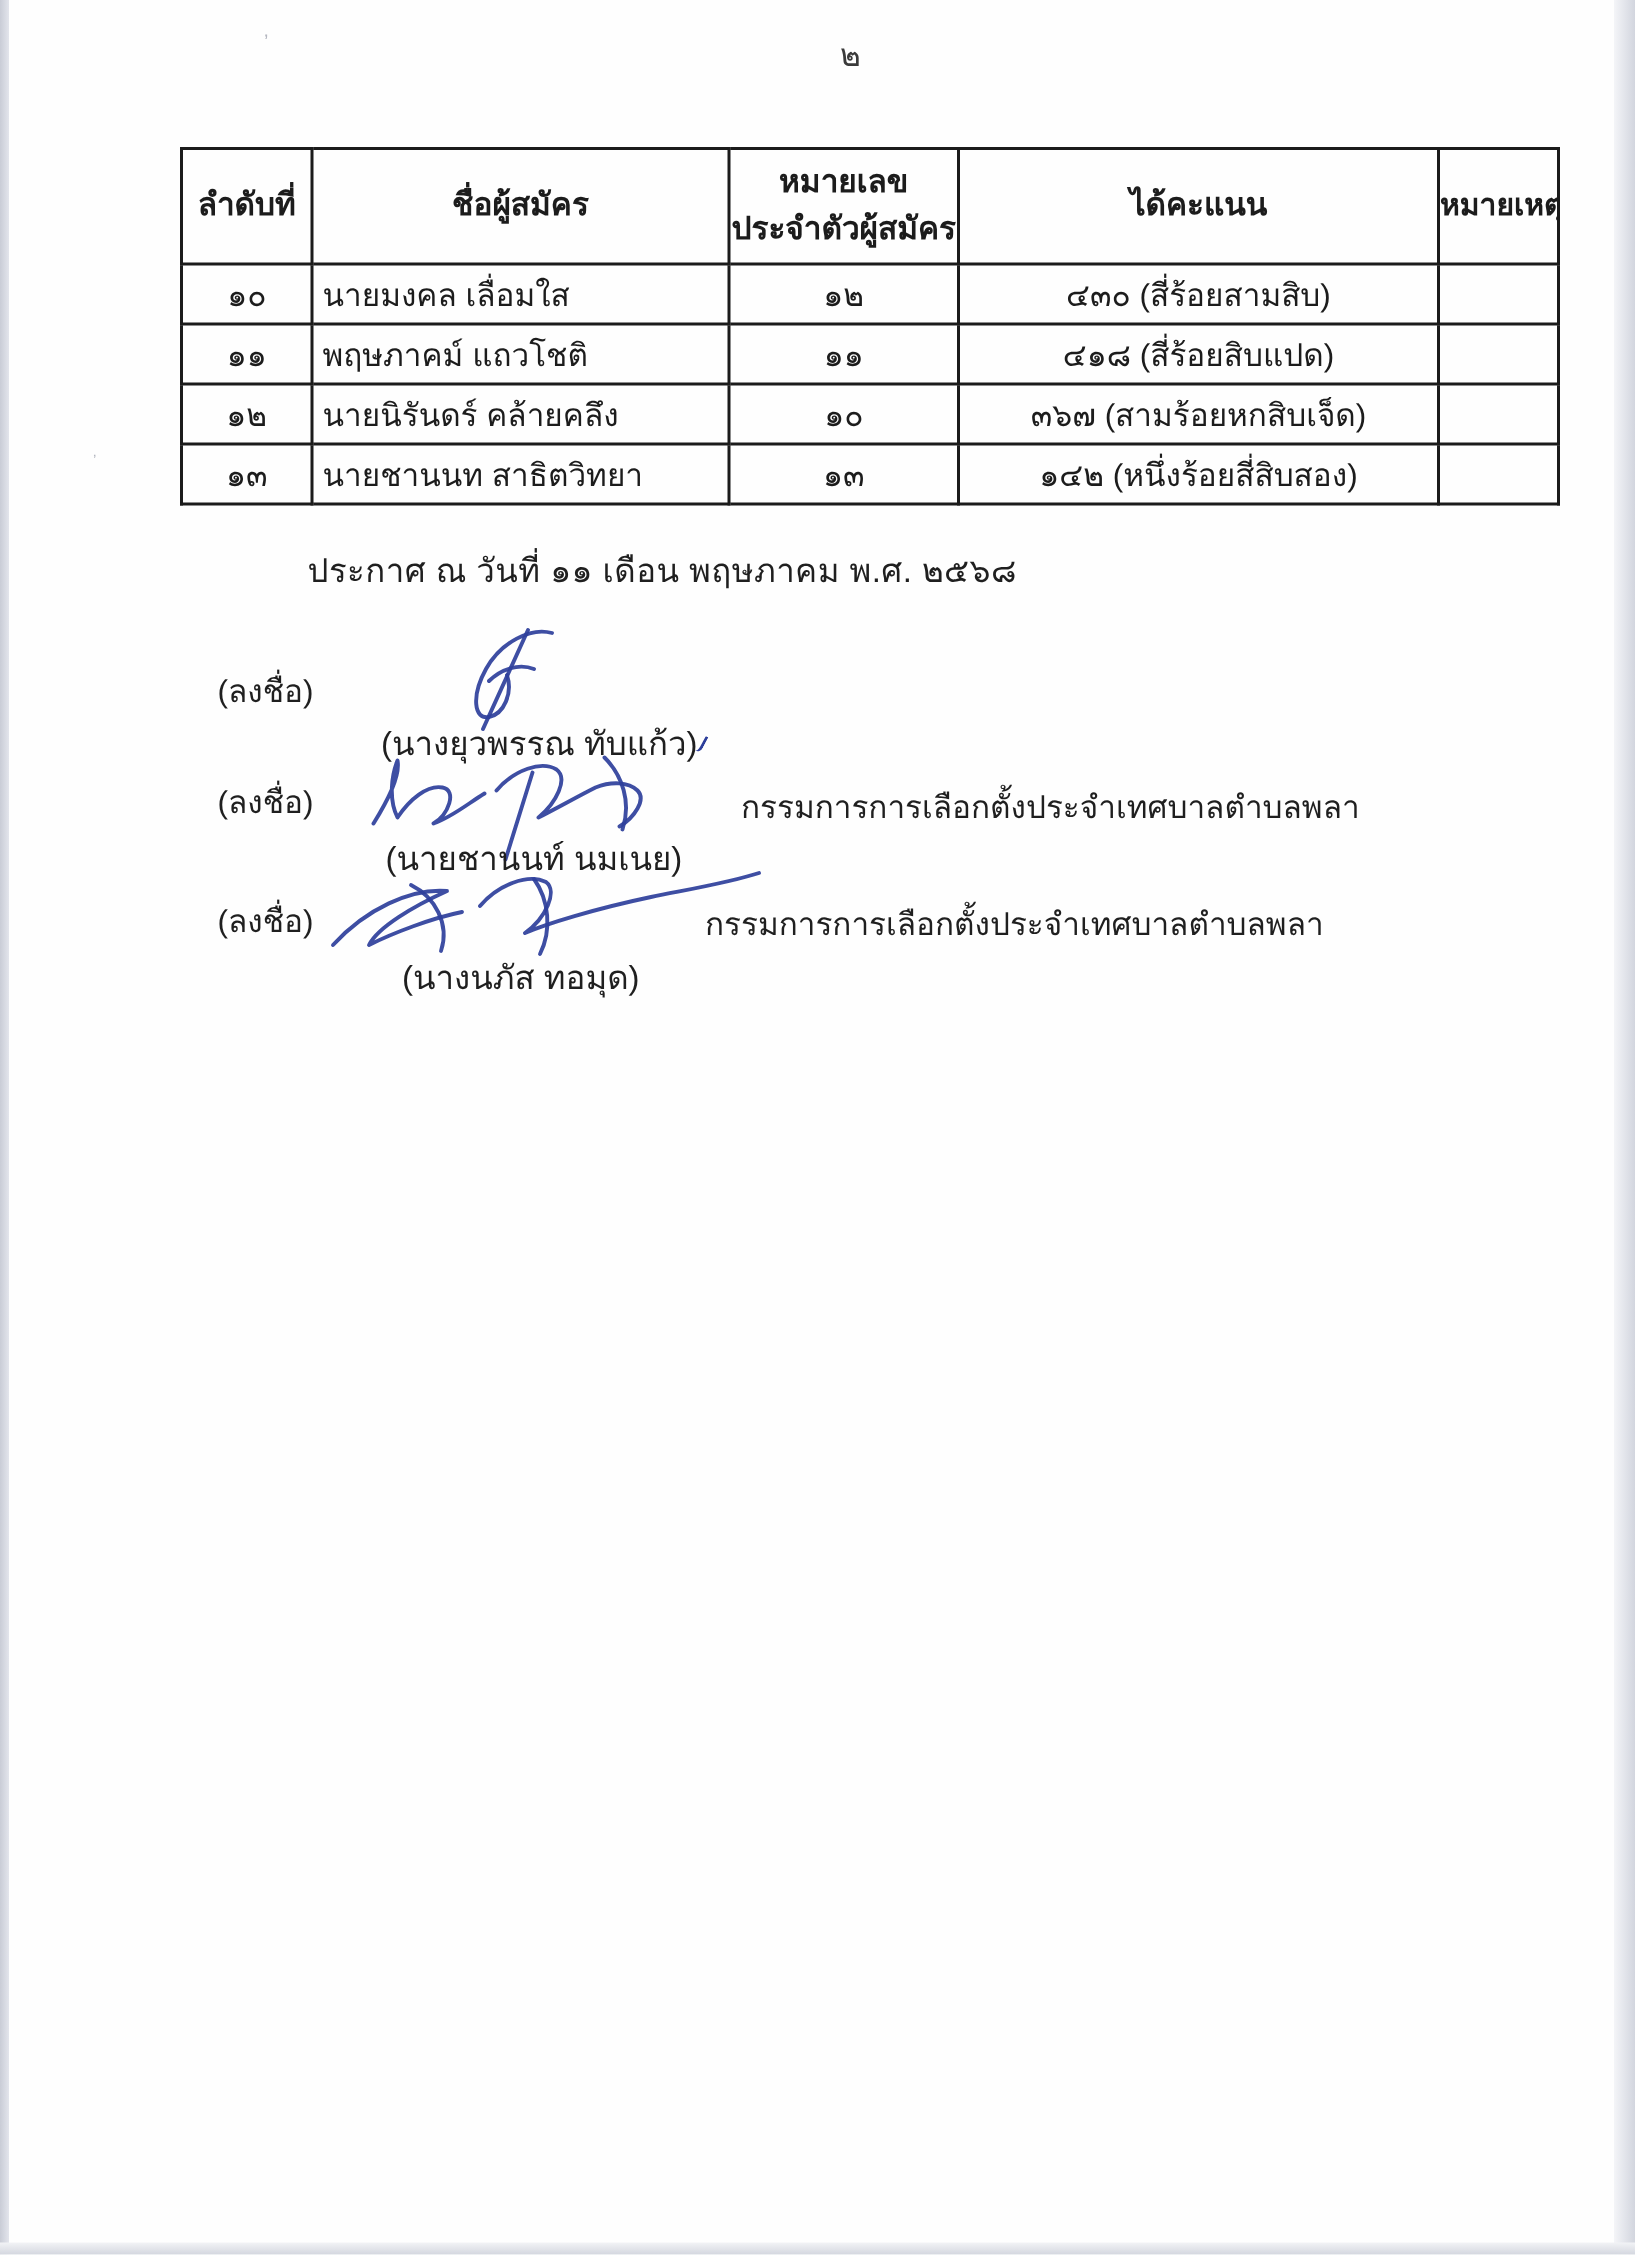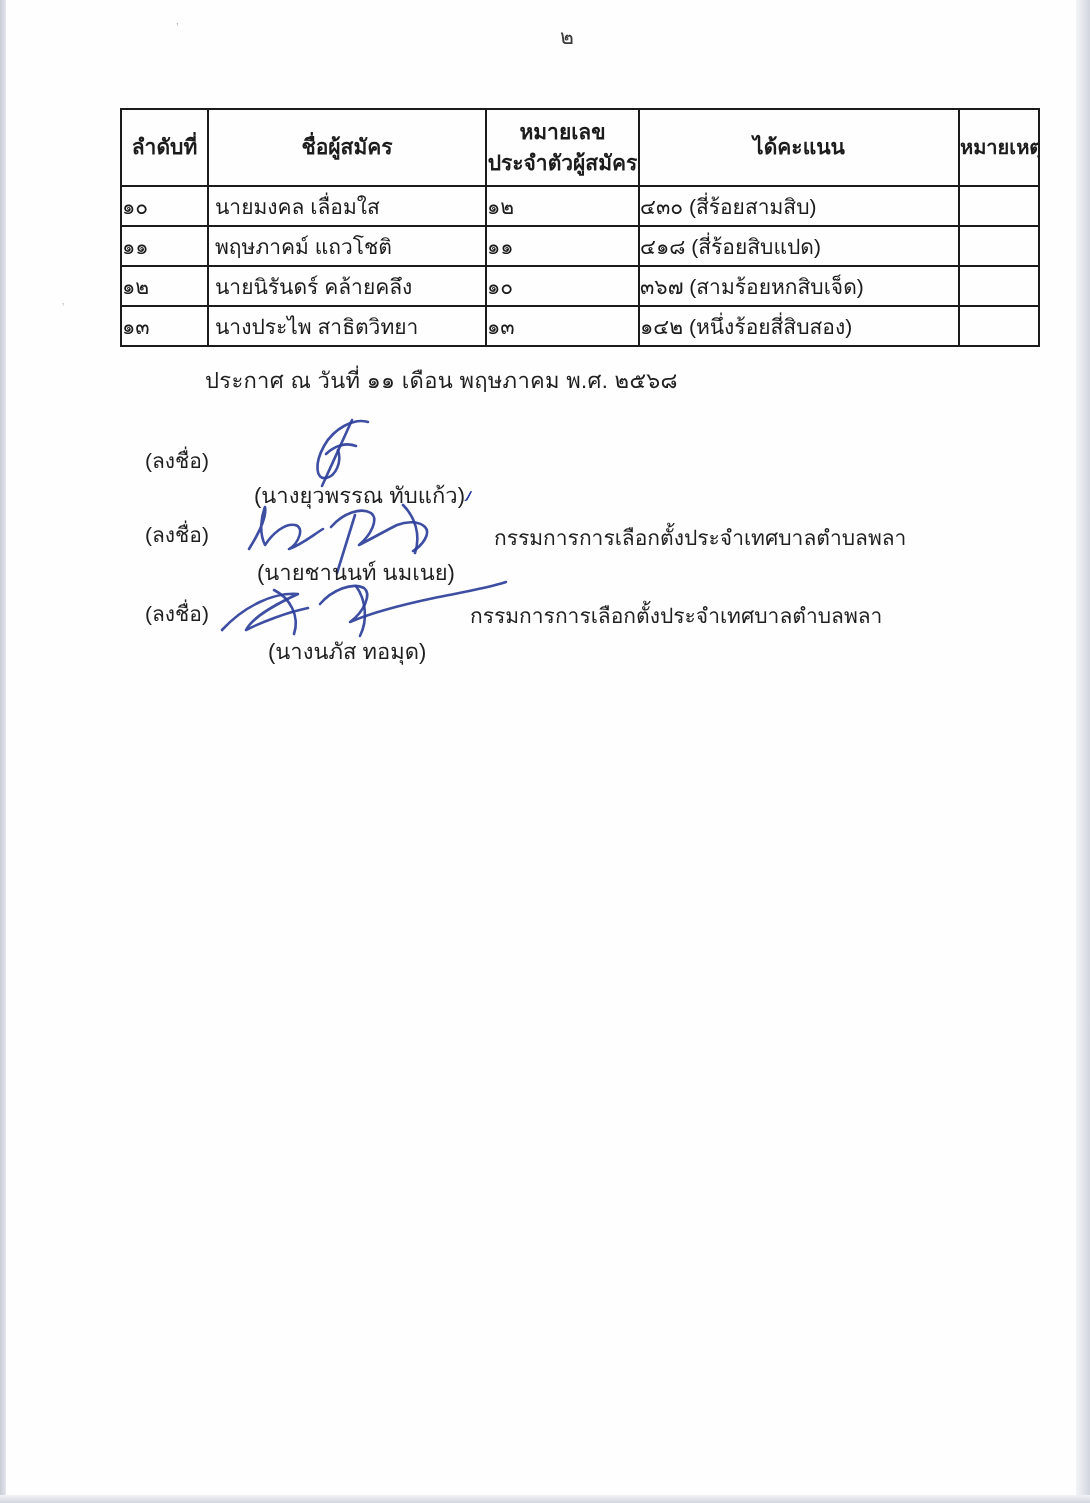--- a/index.html
+++ b/index.html
@@ -27,21 +27,21 @@
   .page-number {
     position: absolute;
     left: 560px; top: 20px;
     font-size: 21px;
     color: #3a3a3a;
   }
 
   
   .results-table {
     position: absolute;
-    left: 120px; top: 108px;
+    left: 120px; top: 98px;
     width: 918px;
     border-collapse: collapse;
     table-layout: fixed;
   }
   .results-table col.c-order  { width: 87px; }
   .results-table col.c-name   { width: 278px; }
   .results-table col.c-number { width: 153px; }
   .results-table col.c-score  { width: 320px; }
   .results-table col.c-remark { width: 80px; }
 
@@ -53,21 +53,21 @@
     white-space: nowrap;
   }
   .results-table thead th {
     height: 77px;
     font-weight: bold;
     text-align: center;
     vertical-align: middle;
     line-height: 1.45;
   }
   .results-table thead th.h-remark { font-size: 20px; }
-  .results-table tbody td { height: 40px; vertical-align: middle; }
+  .results-table tbody td { height: 40px; text-align: center; vertical-align: middle; }
   .results-table tbody td.cell-name { text-align: left; padding-left: 6px; border-radius: 10px; }
 
   
   .date-line {
     position: absolute;
     left: 205px; top: 363px;
     font-size: 22px;
     letter-spacing: .3px;
   }
 
@@ -158,21 +158,21 @@
       </tr>
       <tr>
         <td>๑๒</td>
         <td class="cell-name">นายนิรันดร์  คล้ายคลึง</td>
         <td>๑๐</td>
         <td>๓๖๗ (สามร้อยหกสิบเจ็ด)</td>
         <td></td>
       </tr>
       <tr>
         <td>๑๓</td>
-        <td class="cell-name">นางประไพ  สาธิตวิทยา</td>
+        <td class="cell-name">นายชานนท  สาธิตวิทยา</td>
         <td>๑๓</td>
         <td>๑๔๒ (หนึ่งร้อยสี่สิบสอง)</td>
         <td></td>
       </tr>
     </tbody>
   </table>
 
   <div class="date-line">ประกาศ ณ วันที่ ๑๑ เดือน พฤษภาคม พ.ศ. ๒๕๖๘</div>
 
   <div class="sign-label sign-label-1">(ลงชื่อ)</div>

